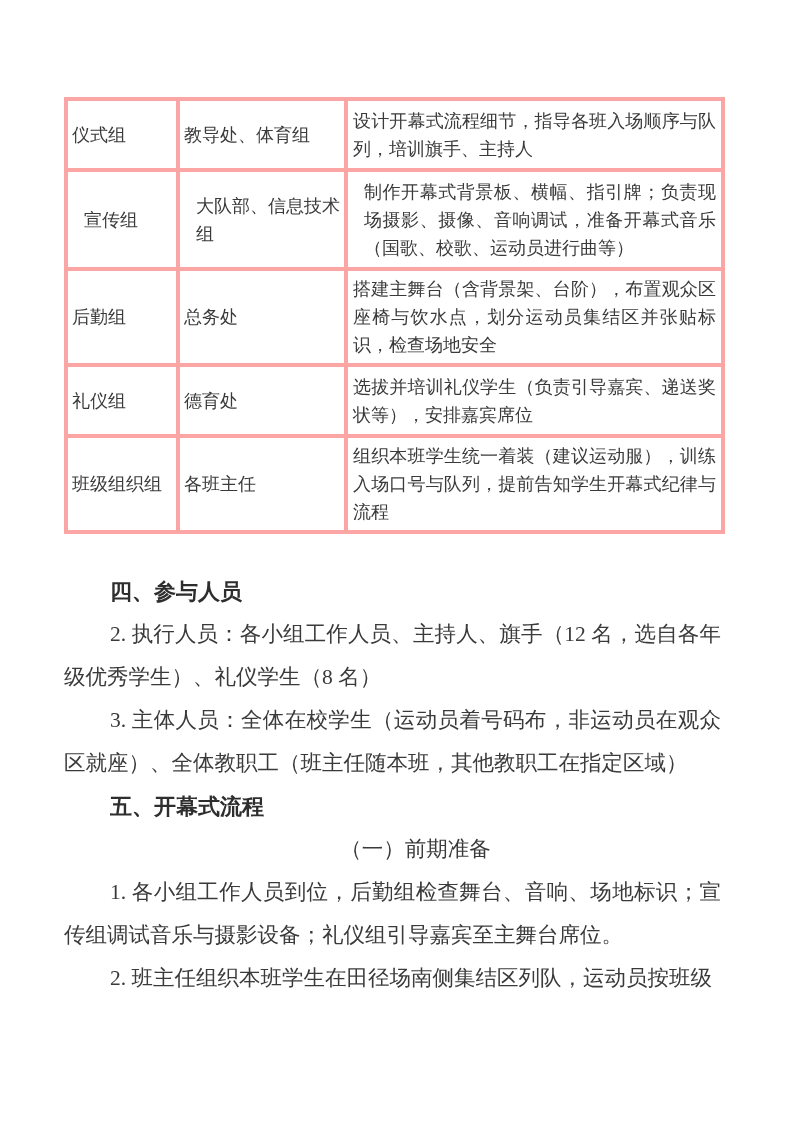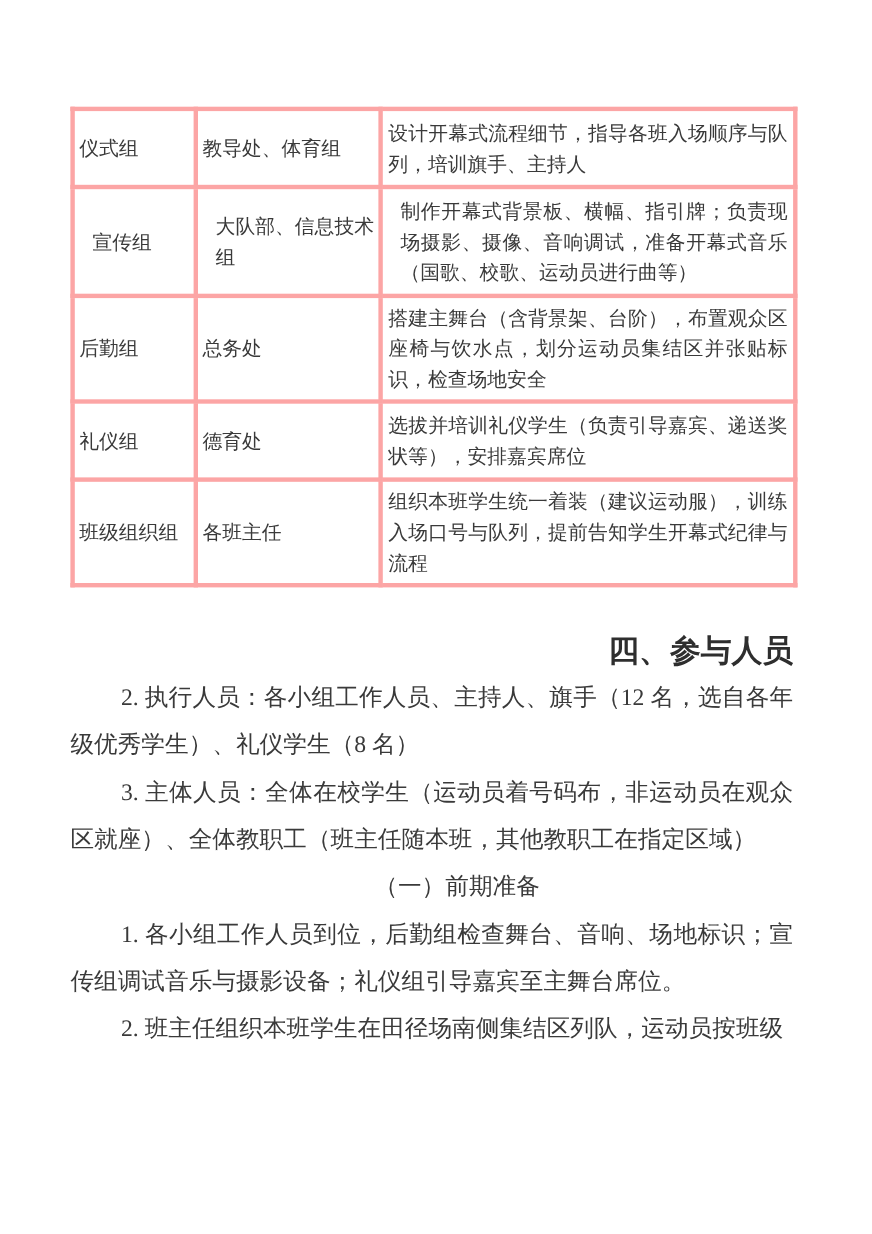--- a/index.html
+++ b/index.html
@@ -38,25 +38,24 @@
   tr.row-h73  td { height: 73px; margin-left: 20px; }
 
   .text-block {
     margin-top: 36px;
     width: 657px;
   }
   .sec-heading {
     margin: 0;
     font-family: "Liberation Sans", "DejaVu Sans", sans-serif;
     font-weight: bold;
-    font-size: 28px;
+    font-size: 22px;
     line-height: 43px;
     color: #2e2e2e;
     text-indent: 46px;
-    text-align: right;
   }
   .para {
     margin: 0;
     font-size: 21.5px;
     line-height: 43px;
     text-align: justify;
     text-indent: 46px;
     color: #3a3a3a;
   }
   .para.subheading {
@@ -97,19 +96,20 @@
       </tr>
     </tbody>
   </table>
 
   <div class="text-block">
 
     <h2 class="sec-heading">四、参与人员</h2>
     <p class="para">2. 执行人员：各小组工作人员、主持人、旗手（12 名，选自各年级优秀学生）、礼仪学生（8 名）</p>
     <p class="para">3. 主体人员：全体在校学生（运动员着号码布，非运动员在观众区就座）、全体教职工（班主任随本班，其他教职工在指定区域）</p>
 
+    <h2 class="sec-heading">五、开幕式流程</h2>
     <p class="para subheading">（一）前期准备</p>
     <p class="para">1. 各小组工作人员到位，后勤组检查舞台、音响、场地标识；宣传组调试音乐与摄影设备；礼仪组引导嘉宾至主舞台席位。</p>
     <p class="para">2. 班主任组织本班学生在田径场南侧集结区列队，运动员按班级</p>
 
   </div>
 
 </div>
 
 </body></html>

